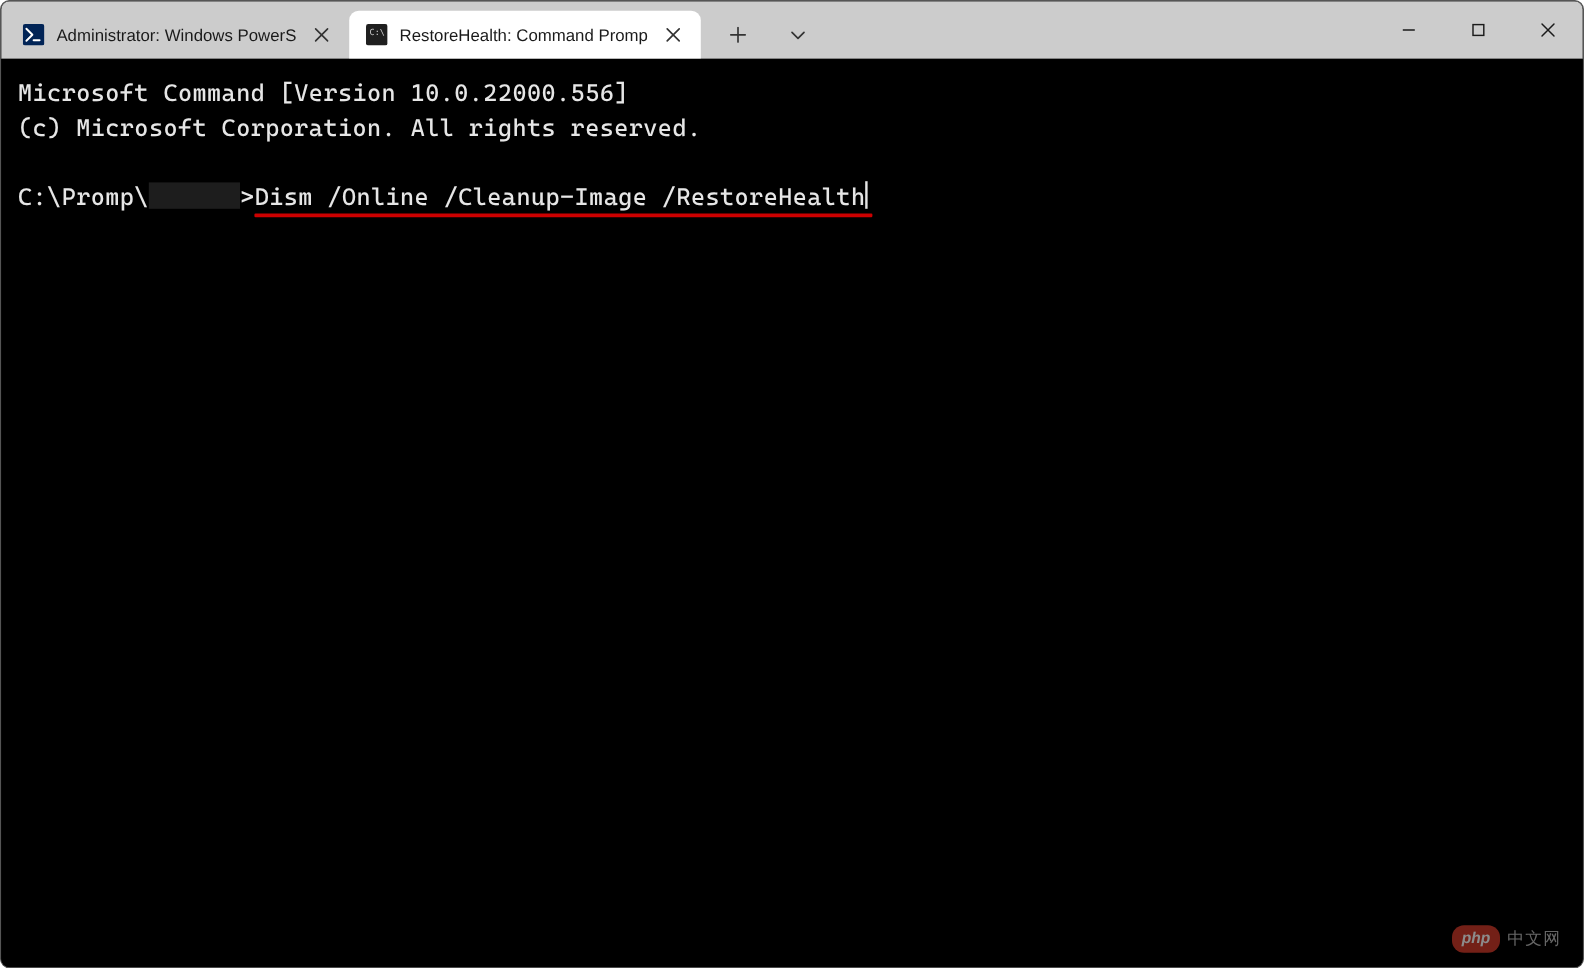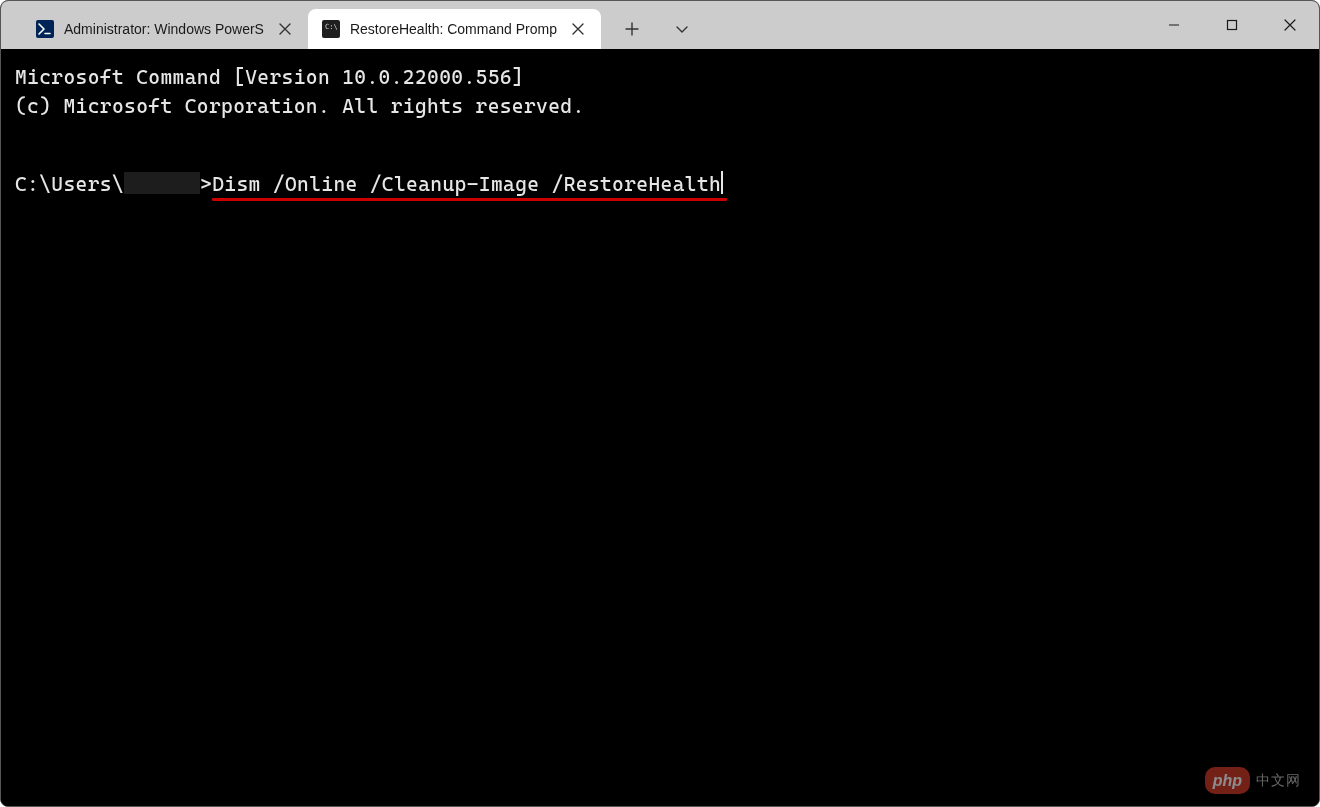--- a/index.html
+++ b/index.html
@@ -11,21 +11,20 @@
     overflow: hidden;
     display: flex; flex-direction: column;
     border: 1px solid #555;
   }
   .titlebar {
     height: 48px;
     background: #cccccc;
     display: flex;
     align-items: stretch;
     user-select: none;
-    padding-left: 17px;
   }
   .tabs { display: flex; align-items: flex-end; padding-left: 4px; }
   .tab {
     display: flex; align-items: center; gap: 10px;
     height: 40px; margin-top: 8px;
     padding: 0 12px 0 14px;
     min-width: 0;
     max-width: 340px;
     border-radius: 8px 8px 0 0;
     color: #1a1a1a;
@@ -66,42 +65,42 @@
     letter-spacing: 0.4px;
     position:relative;
     white-space: pre;
   }
   .redact{
     display:inline-block;
     width: 76px; height: 1.1em;
     background:#1d1d1d;
     vertical-align: -3px;
   }
-  .cmd-wrap{ position:relative; display:inline-block;margin-top:20px;}
+  .cmd-wrap{ position:relative; display:inline-block;}
   .cmd-text{ position:relative; z-index:1;}
   .underline-red{
     position:absolute; left:0; right:-6px; bottom:-2px;
     height:3px; background:#cc0000; z-index:0;
     border-radius:1px;
   }
   .cursor{
     display:inline-block;
     width:2px; height:1.15em;
     background:#e6e6e6; margin-left:0px;
     vertical-align:-3px;
   }
   .watermark{
     position:absolute; right:18px; bottom:12px;
     display:flex; align-items:center; gap:6px;
     opacity:0.55; color:#bbb; font-family:"Segoe UI",sans-serif; font-size:14px;
     letter-spacing:1px;
   }
   .wm-badge{
     background:#d23b2b; color:#fff; font-weight:700;
-    font-size:16px; padding:2px 8px; border-radius:10px;
+    font-size:13px; padding:2px 8px; border-radius:10px;
     font-style:italic; letter-spacing:0;
   }
   
   svg { display:block; }
 </style>
 </head>
 <body>
 
 <div class="window">
 
@@ -171,21 +170,21 @@
         <svg width="12" height="12" viewBox="0 0 12 12">
             <path d="M1 1 L11 11 M11 1 L1 11" stroke="#1a1a1a" stroke-width="1.2" stroke-linecap="round"></path>
           </svg>
       </div>
     </div>
   </div>
 
   <div class="terminal"><span>Microsoft Command [Version 10.0.22000.556]</span>
 <span>(c) Microsoft Corporation. All rights reserved.</span>
 
-<span>C:\Users\</span><span class="redact"></span><span>&gt;</span><span class="cmd-wrap"><span class="cmd-text">Dism /Online /Cleanup-Image /RestoreHealth</span><span class="underline-red"></span></span><span class="cursor"></span>
+<span>C:\Promp\</span><span class="redact"></span><span>&gt;</span><span class="cmd-wrap"><span class="cmd-text">Dism /Online /Cleanup-Image /RestoreHealth</span><span class="underline-red"></span></span><span class="cursor"></span>
 
     <div class="watermark">
       <span class="wm-badge">php</span>
       <span>中文网</span>
     </div>
   </div>
 
 </div>
 
 </body></html>

